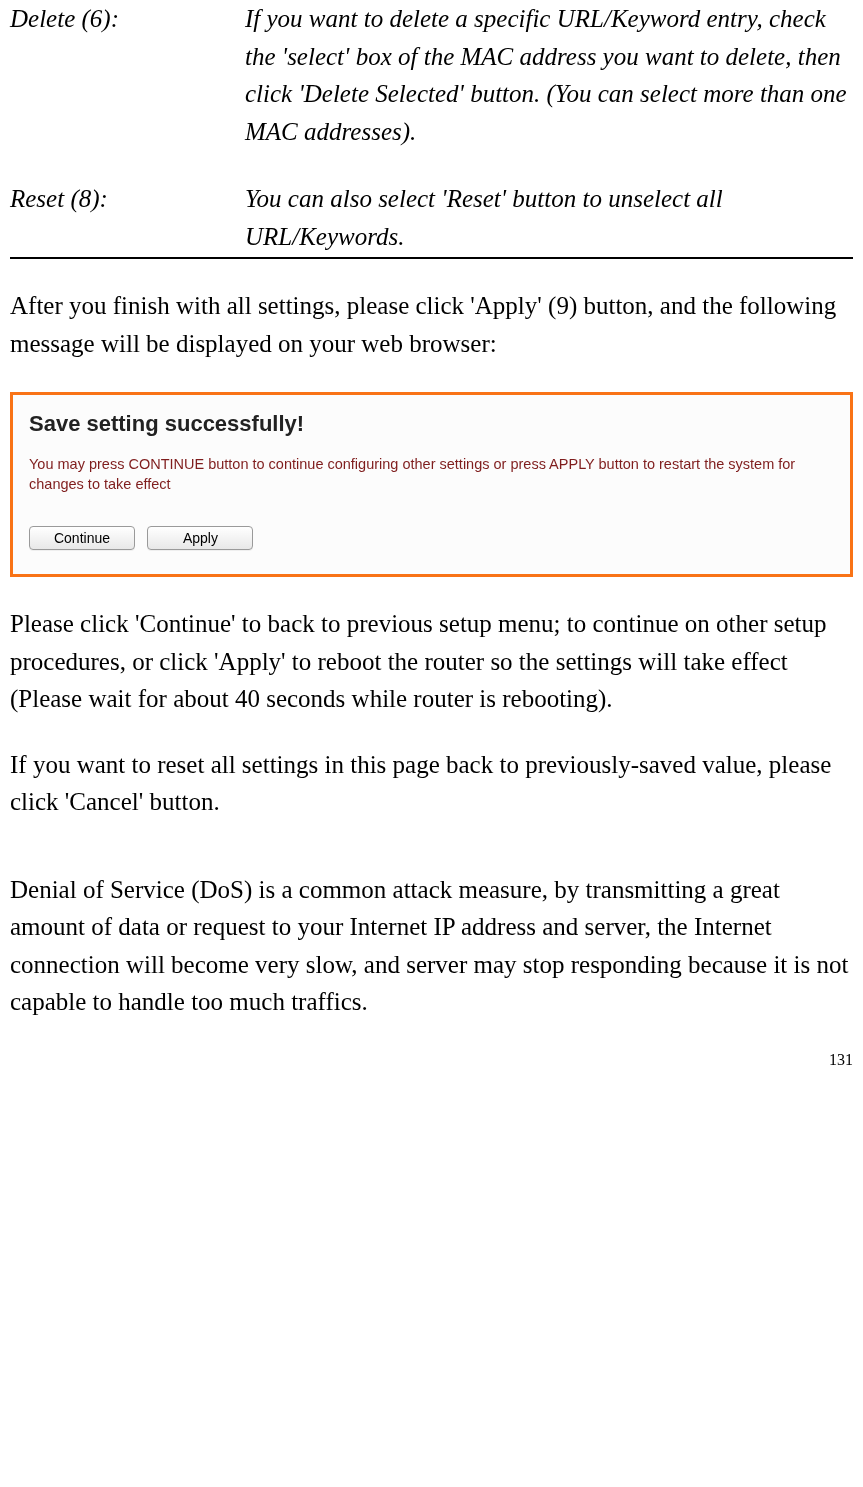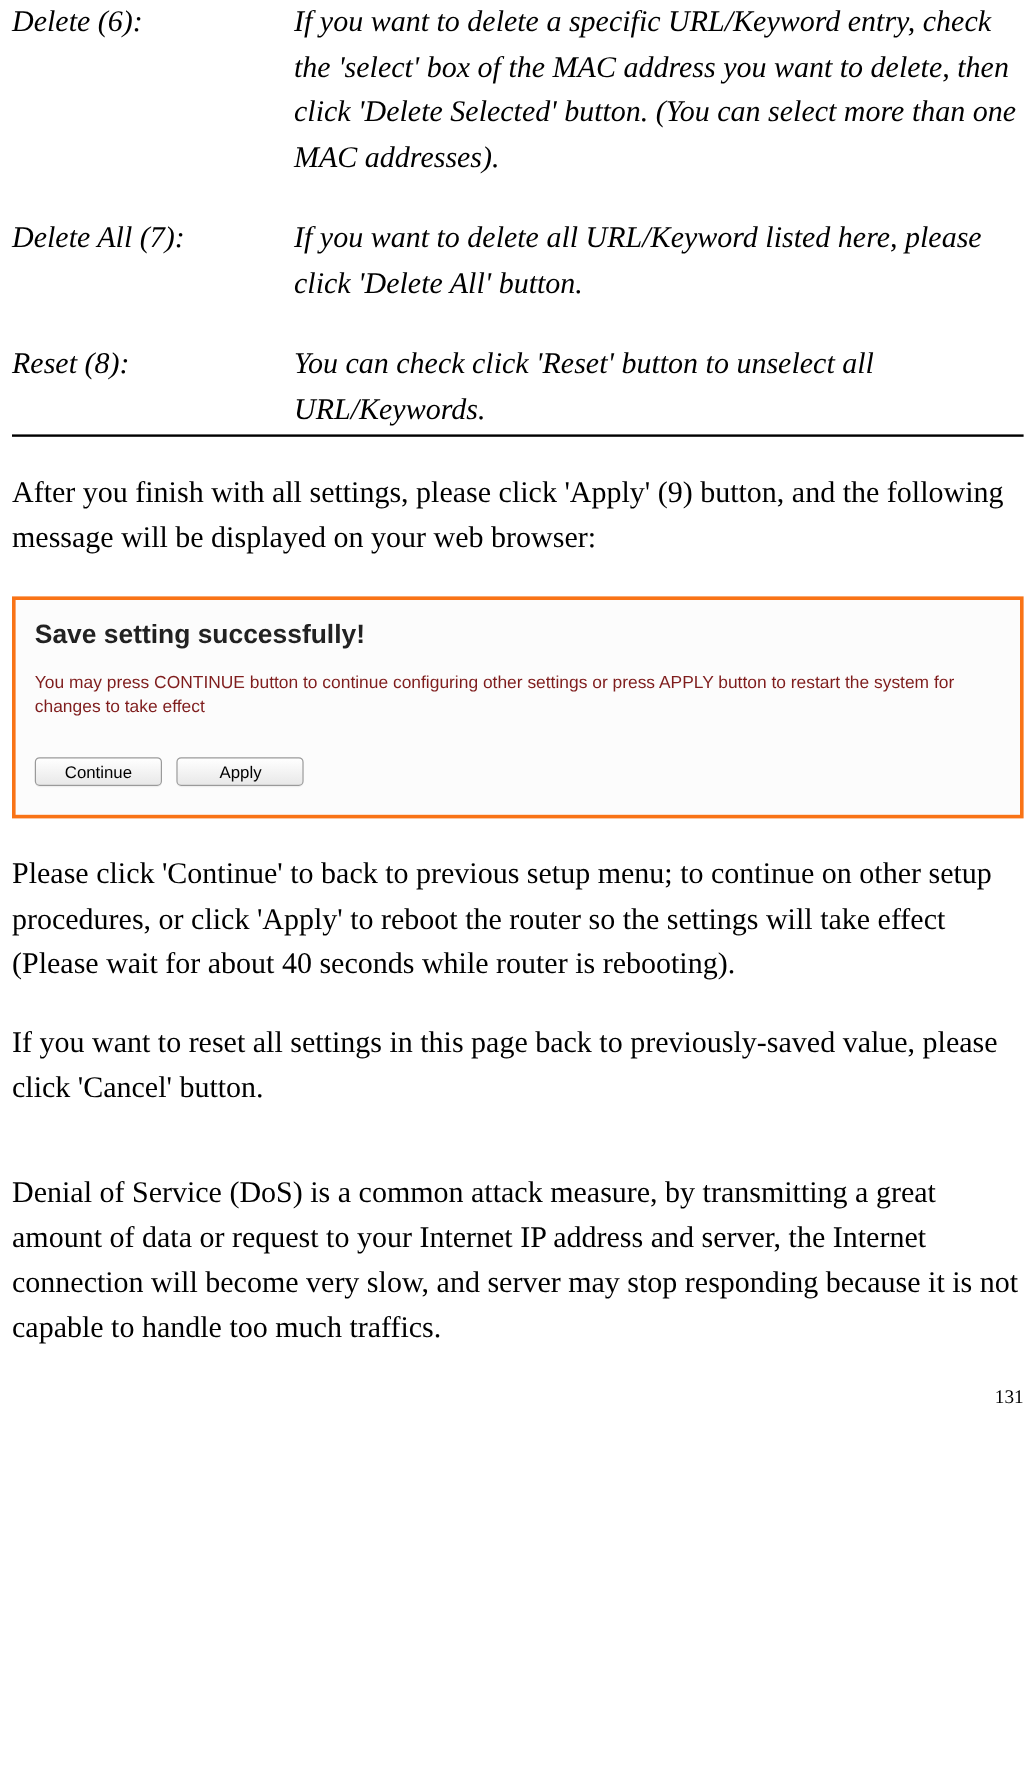--- a/index.html
+++ b/index.html
@@ -89,26 +89,22 @@
 <body>
 
 <div class="page">
 
   <div class="definitions">
     <div class="def-row">
       <div class="def-label">Delete (6):</div>
       <div class="def-text">If you want to delete a specific URL/Keyword entry, check the 'select' box of the MAC address you want to delete, then click 'Delete Selected' button. (You can select more than one MAC addresses).</div>
     </div>
     <div class="def-row">
-      <div class="def-label">Delete All (7):</div>
-      <div class="def-text">If you want to delete all URL/Keyword listed here, please click 'Delete All' button.</div>
-    </div>
-    <div class="def-row">
       <div class="def-label">Reset (8):</div>
-      <div class="def-text">You can check click 'Reset' button to unselect all URL/Keywords.</div>
+      <div class="def-text">You can also select 'Reset' button to unselect all URL/Keywords.</div>
     </div>
   </div>
 
   <div class="para">After you finish with all settings, please click 'Apply' (9) button, and the following message will be displayed on your web browser:</div>
 
   <div class="screenshot-box">
     <div class="screenshot-title">Save setting successfully!</div>
     <div class="screenshot-text">You may press CONTINUE button to continue configuring other settings or press APPLY button to restart the system for changes to take effect</div>
     <div class="screenshot-buttons">
       <span class="ui-button">Continue</span>

